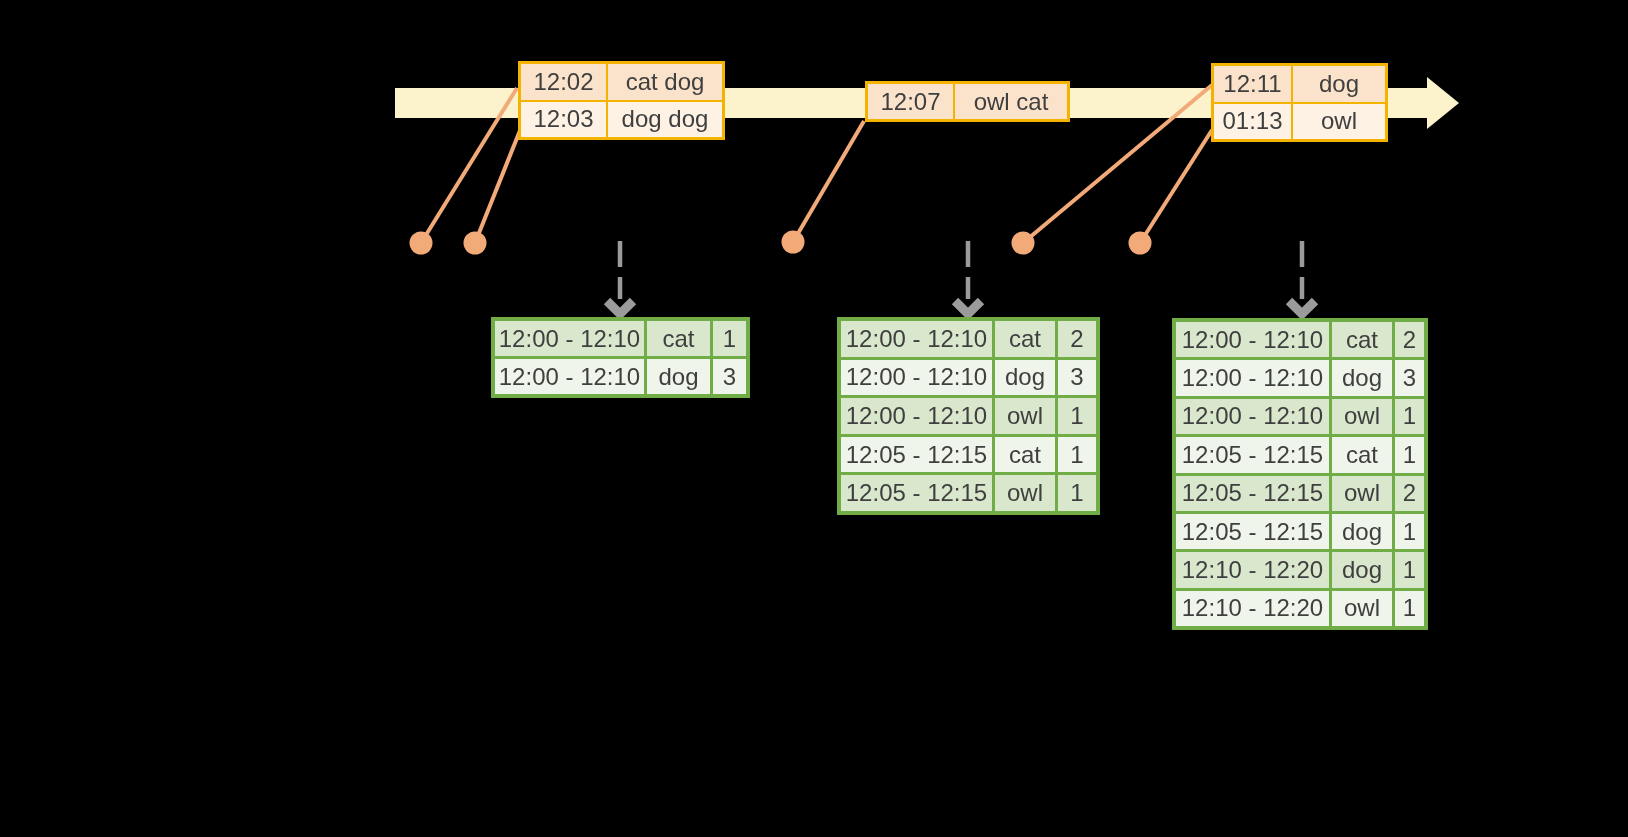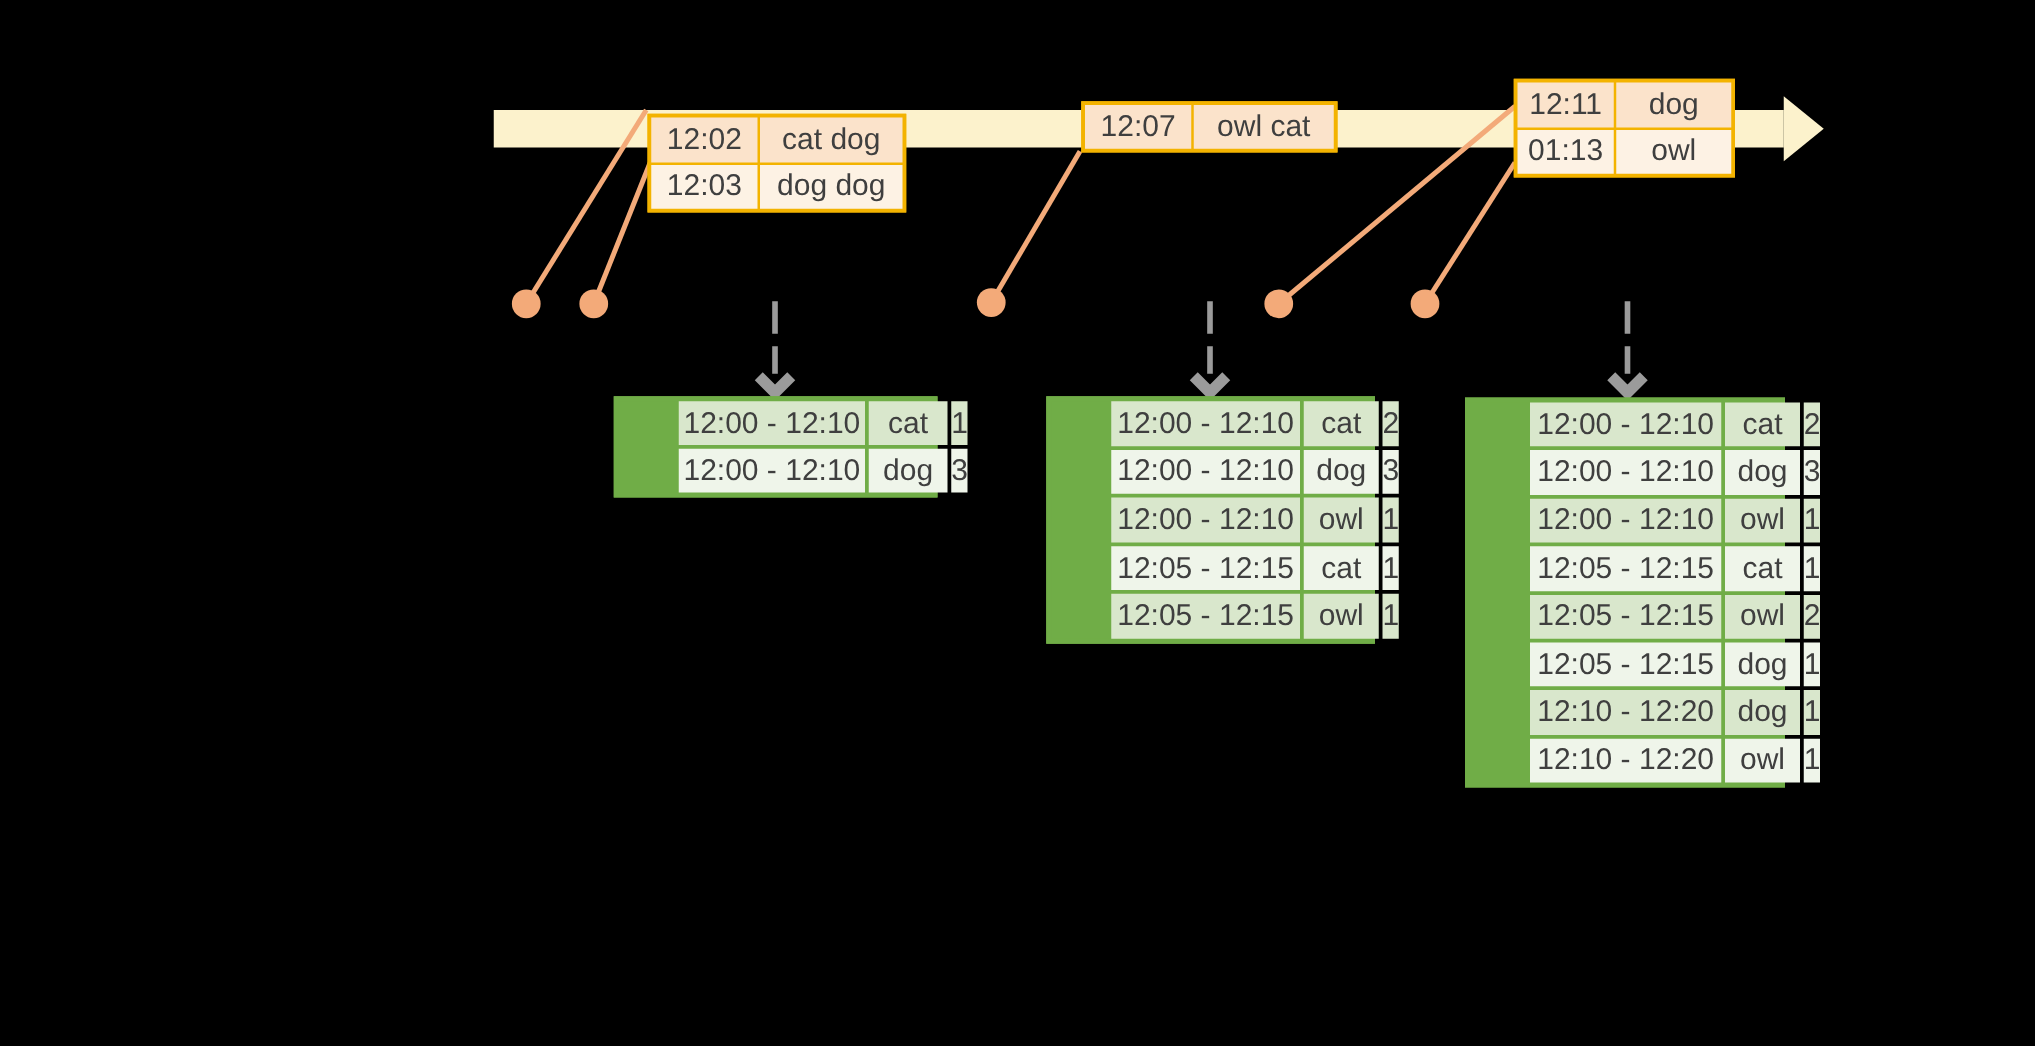--- a/index.html
+++ b/index.html
@@ -27,33 +27,33 @@
     border-top:26px solid transparent;border-bottom:26px solid transparent;
     border-left:32px solid var(--timeline);
   }
   
   .overlay{position:absolute;left:0;top:0;pointer-events:none;}
   
   .event-table{
     position:absolute;border:3px solid var(--amber);background:var(--amber);
     display:grid;gap:2px;box-sizing:border-box;
   }
-  #events-1{left:518px;top:61px;width:207px;height:79px;grid-template-columns:85px 1fr;margin-top:30px;}
+  #events-1{left:518px;top:61px;width:207px;height:79px;grid-template-columns:85px 1fr;}
   #events-2{left:865px;top:81px;width:205px;height:41px;grid-template-columns:85px 1fr;}
   #events-3{left:1211px;top:63px;width:177px;height:79px;grid-template-columns:77px 1fr;text-align:right;}
   .event-table .cell{
     display:flex;align-items:center;justify-content:center;
     font-size:24px;line-height:1;white-space:nowrap;
   }
   .event-table .row-dark{background:var(--ev-dark);}
   .event-table .row-light{background:var(--ev-light);}
   
   .result-table{
     position:absolute;border:4px solid var(--green);background:var(--green);
-    display:grid;gap:3px;box-sizing:border-box;padding-left:48px;
+    display:grid;gap:3px;box-sizing:border-box;
   }
   #result-1{left:491px;top:317px;width:259px;height:81px;grid-template-columns:149px 63px 1fr;}
   #result-2{left:837px;top:317px;width:263px;height:198px;grid-template-columns:151px 60px 1fr;}
   #result-3{left:1172px;top:318px;width:256px;height:312px;grid-template-columns:153px 60px 1fr;}
   .result-table .cell{
     display:flex;align-items:center;justify-content:center;
     font-size:24px;line-height:1;white-space:nowrap;
   }
   .result-table .row-dark{background:var(--res-dark);}
   .result-table .row-light{background:var(--res-light);}

